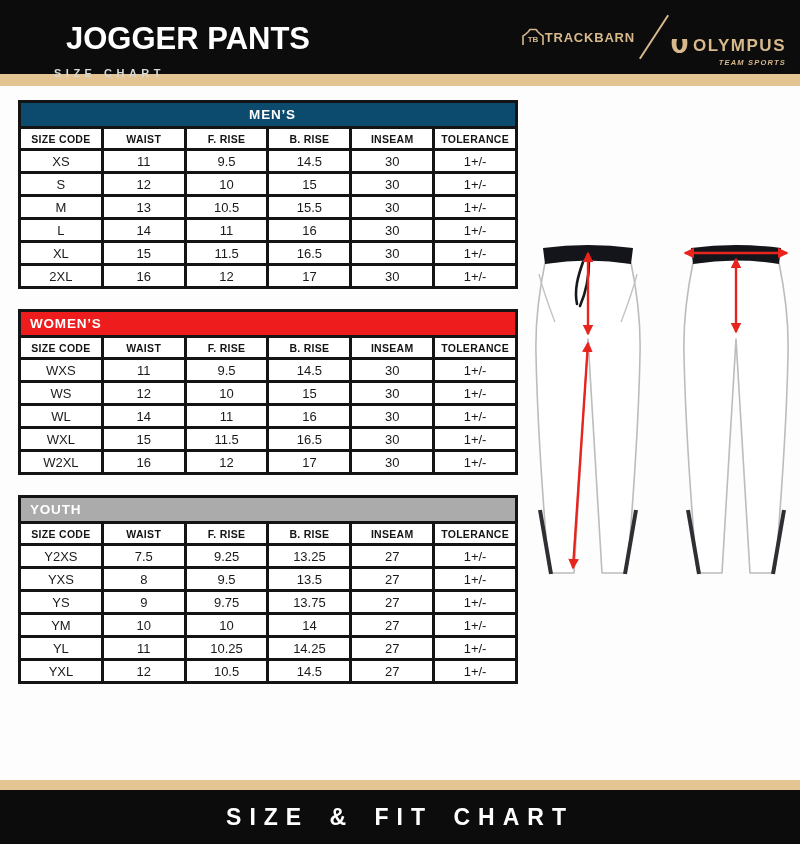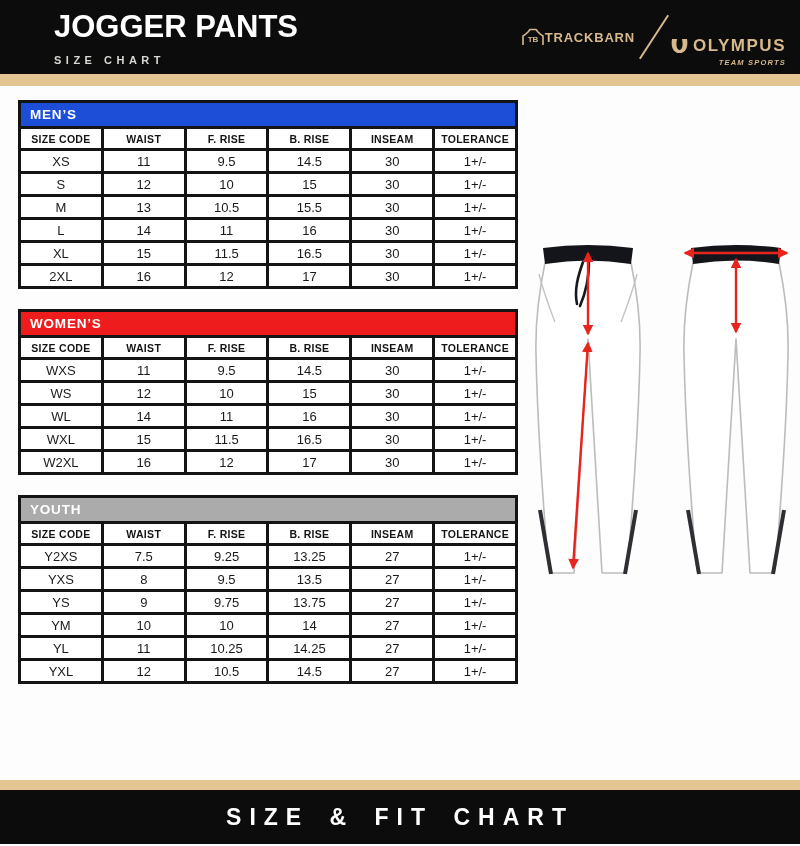--- a/index.html
+++ b/index.html
@@ -2,21 +2,21 @@
 <html><head>
 <meta charset="utf-8">
 <style>
   html,body{margin:0;padding:0;background:#ffffff;}
   .page{position:relative;width:800px;height:846px;overflow:hidden;background:#fdfdfd;
         font-family:"Liberation Sans",sans-serif;}
 
   
   .hdr{position:relative;width:800px;height:74px;background:#0c0c0c;}
   .hdr-title{position:absolute;left:54px;top:11px;}
-  .hdr-title h1{margin:0;font-size:31px;line-height:32px;font-weight:bold;color:#ffffff;letter-spacing:0px;}
+  .hdr-title h1{margin:12px;font-size:31px;line-height:32px;font-weight:bold;color:#ffffff;letter-spacing:0px;}
   .hdr-sub{margin-top:11px;font-size:11px;font-weight:bold;letter-spacing:4.5px;color:#d8d8d4;}
   .brand{position:absolute;right:14px;top:7px;height:60px;display:flex;align-items:center;color:#d7b98c;}
   .tb{display:flex;align-items:center;}
   .tb-text{font-size:13px;font-weight:bold;letter-spacing:0.8px;margin-top:1px;}
   .slash{width:2px;height:52px;background:#d7b98c;transform:rotate(33deg);margin:0 16px 0 18px;}
   .oly{display:flex;flex-direction:column;align-items:flex-end;margin-top:28px;}
   .oly-row{display:flex;align-items:center;gap:5px;}
   .oly-text{font-size:17px;font-weight:bold;letter-spacing:1.5px;}
   .oly-sub{font-size:7.5px;font-weight:bold;font-style:italic;letter-spacing:1.2px;margin-top:2px;}
   .gold-bar{width:800px;height:12px;background:#e5c494;}
@@ -78,21 +78,21 @@
     </div>
   </div>
   <div class="gold-bar"></div>
 
   <div class="content">
 
     <div class="tables">
       <table class="size-table">
         <thead>
           <tr>
-            <th class="title-cell" colspan="6" style="background: #1d4ed8;">MEN’S</th>
+            <th class="title-cell" colspan="6" style="background: #0c4a6e; text-align: center;">MEN’S</th>
           </tr>
           <tr class="head-row">
               <th class="col">SIZE CODE</th>
               <th class="col">WAIST</th>
               <th class="col">F. RISE</th>
               <th class="col">B. RISE</th>
               <th class="col">INSEAM</th>
               <th class="col">TOLERANCE</th>
             </tr>
         </thead>

